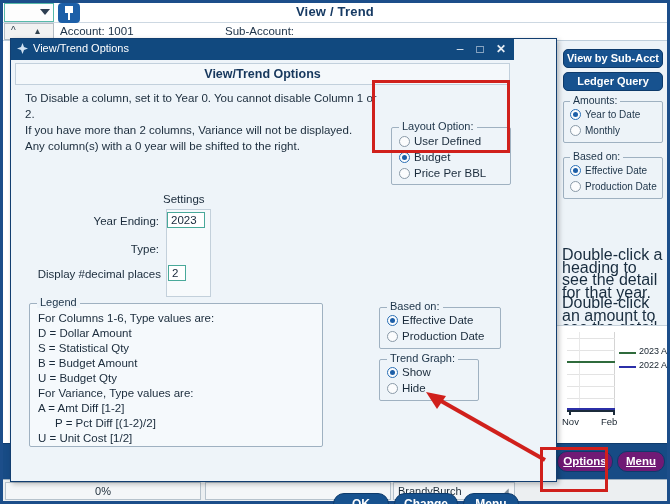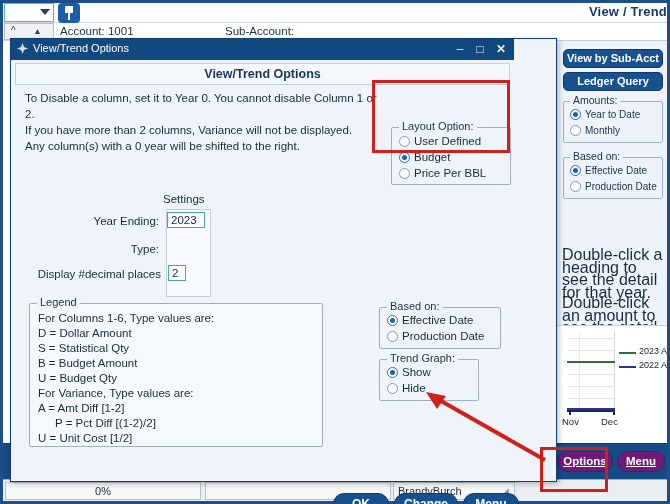--- a/index.html
+++ b/index.html
@@ -33,21 +33,21 @@
   }
   .combo-arrow {
     position: absolute; right: 3px; top: 5px;
     width: 0; height: 0;
     border-left: 5px solid transparent;
     border-right: 5px solid transparent;
     border-top: 6px solid #2e3f52;
   }
   .app-title {
     position: absolute; left: 0; top: 1px; width: 664px;
-    text-align: right;
+    text-align: center;
     font-size: 13px; font-weight: bold; color: #163a63;
     letter-spacing: .2px;
   }
   .app-icon {
     position: absolute; left: 55px; top: 0px; width: 22px; height: 20px;
     background: #1c5fa8; border-radius: 4px;
   }
   .app-icon svg { position:absolute; left:4px; top:2px; }
 
   .app-row2 {
@@ -343,21 +343,21 @@
         <div class="gl" style="top:54px;"></div>
         <div class="gl" style="top:66px;"></div>
         <div class="vl" style="left:12px;"></div>
         <div class="series-green" style="top:29px;"></div>
         <div class="series-blue" style="top:76px;"></div>
       </div>
       <div class="axis-x"></div>
       <div class="tick" style="left:12px;"></div>
       <div class="tick" style="left:56px;"></div>
       <div class="xlab" style="left:5px;">Nov</div>
-      <div class="xlab" style="left:44px;">Dec</div>
+      <div class="xlab" style="left:44px;">Feb</div>
 
       <div class="chart-legend">
         <div class="leg-row">
           <span class="leg-line" style="background:#2f6b3c;"></span>
           <span class="leg-txt">2023 Actual</span>
         </div>
         <div class="leg-row">
           <span class="leg-line" style="background:#2b2fa8;"></span>
           <span class="leg-txt">2022 Actual</span>
         </div>

